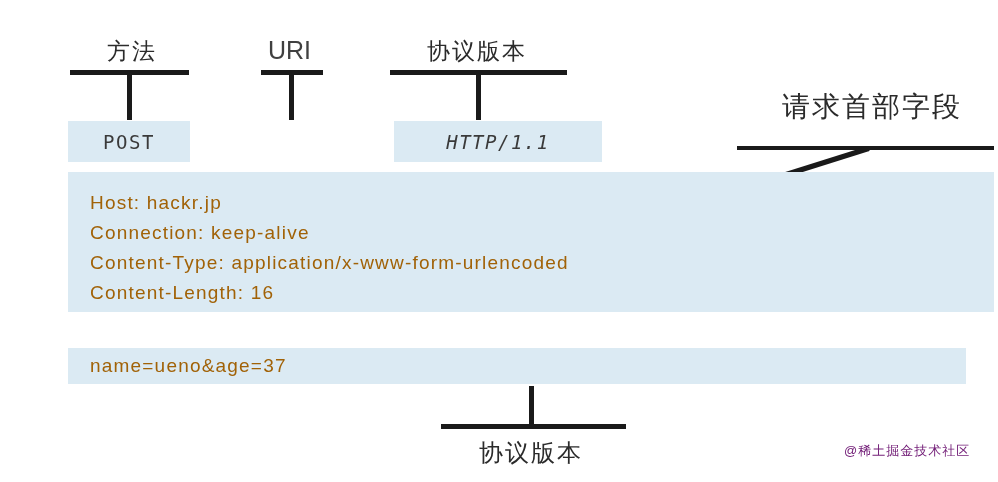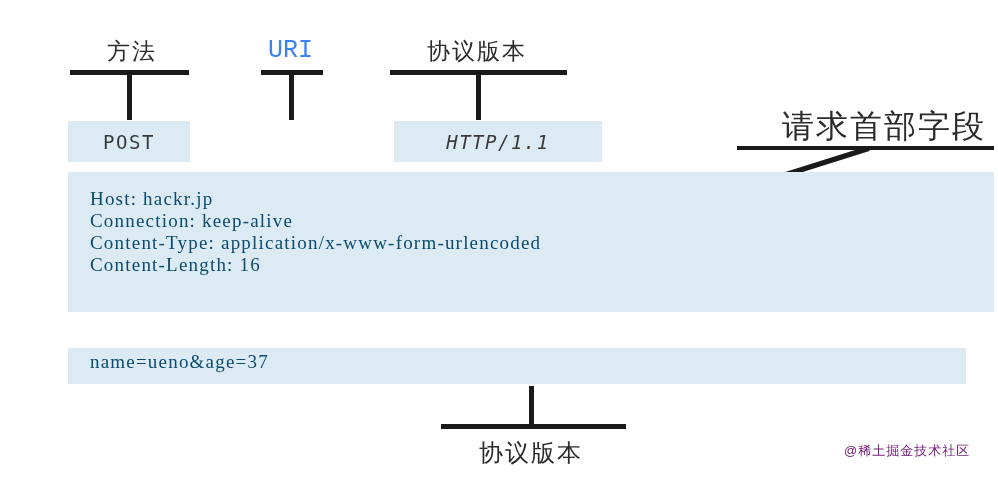--- a/index.html
+++ b/index.html
@@ -32,22 +32,22 @@
     position: absolute;
     color: #2b2b2b;
     font-family: "DejaVu Sans", sans-serif;
     font-size: 23px;
     letter-spacing: 2px;
     white-space: nowrap;
     line-height: 1;
   }
   .latin-label {
     position: absolute;
-    color: #3b82f6;
-    font-family: Liberation Mono, monospace;
+    color: #404040;
+    font-family: Liberation Sans, sans-serif;
     font-size: 25px;
     letter-spacing: 0px;
     white-space: nowrap;
     line-height: 1;
   }
 
   
   .token-box {
     position: absolute;
     background: #dbeaf3;
@@ -64,26 +64,26 @@
     white-space: nowrap;
   }
 
   
   .msg-block {
     position: absolute;
     background: #dbeaf3;
   }
   .msg-block .msg-text {
     position: absolute;
-    font-family: Liberation Serif, serif;
+    font-family: Liberation Sans, sans-serif;
     font-size: 19px;
-    color: #0c4a6e;
+    color: #a16207;
     letter-spacing: 1.2px;
     white-space: pre;
-    line-height: 22px;
+    line-height: 30px;
   }
 
   
   .leader-svg {
     position: absolute;
     overflow: visible;
   }
 
   
   .watermark {
@@ -118,21 +118,21 @@
 
   <div class="token-box" style="left:36px; top:121px; width:122px;">
     <span class="token-text">POST</span>
   </div>
 
 
   <div class="token-box" style="left:362px; top:121px; width:208px;font-style:italic;">
     <span class="token-text">HTTP/1.1</span>
   </div>
 
-  <div class="cjk-label" style="left:750px; top:110px; font-size:32px;">请求首部字段</div>
+  <div class="cjk-label" style="left:750px; top:93px; font-size:28px;">请求首部字段</div>
 
   <div class="hline" style="left:705px; top:146px; width:257px; height:4px;"></div>
 
   <svg class="leader-svg" style="left:735px; top:140px;" width="115" height="45" viewBox="0 0 115 45">
     <path d="M 8 38 L 100 9" stroke="#1a1a1a" stroke-width="5.5" stroke-linecap="round" fill="none"></path>
   </svg>
 
   <div class="msg-block" style="left:36px; top:172px; width:926px; height:140px;">
     <div class="msg-text" style="left:22px; top:16px;">Host: hackr.jp
 Connection: keep-alive

